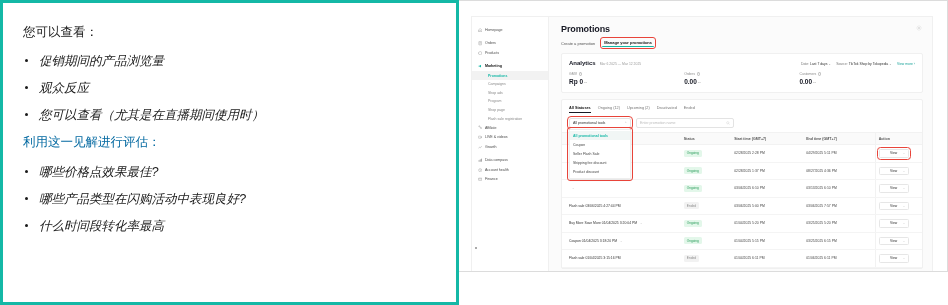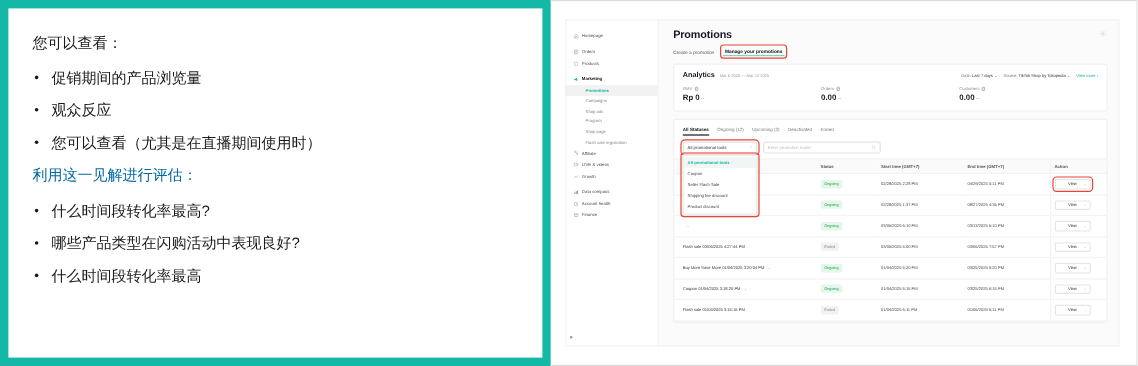--- a/index.html
+++ b/index.html
@@ -7,51 +7,51 @@
     width: 948px; height: 305px;
     background: #ffffff;
     font-family: "Liberation Sans", "DejaVu Sans", sans-serif;
     overflow: hidden;
   }
   .page { position: relative; width: 948px; height: 305px; display: flex; }
 
   
   .left-panel {
     width: 459px; height: 305px;
-    border: 7px solid #14b8a6;
+    border: 3px solid #14b8a6;
     background: #fff;
     padding: 16px 14px 10px 16px;
     position: relative;
   }
   .intro-line {
     font-size: 12.5px; color: #1a1a1a; line-height: 1.5;
     margin: 4px 0 10px 4px;
   }
-  .bullet-list { list-style: none; margin: 0 0 4px 0; padding: 0; }
+  .bullet-list { list-style: none; margin: 0 0 4px 0; padding: 0; font-style: italic; }
   .bullet-list li {
     position: relative;
     font-size: 12.5px; color: #1a1a1a;
     line-height: 1.45;
     padding-left: 20px;
     margin-bottom: 9px;
   }
   .bullet-list li::before {
     content: "";
     position: absolute; left: 6px; top: 7px;
     width: 3.2px; height: 3.2px; border-radius: 50%;
     background: #1a1a1a;
   }
   .mid-line {
     font-size: 12.5px; color: #0369a1; line-height: 1.5;
     margin: 2px 0 11px 4px;
   }
 
   
   .right-panel {
-    width: 489px; height: 305px;
+    width: 489px; height: 272px;
     border: 1px solid #dcdcdc;
     border-left: none;
     background: #ffffff;
     position: relative;
     overflow: hidden;
   }
   .shot {
     position: absolute;
     left: 12px; top: 15px;
     width: 462px; height: 273px;
@@ -230,21 +230,21 @@
 
     <ul class="bullet-list">
       <li>促销期间的产品浏览量</li>
       <li>观众反应</li>
       <li>您可以查看（尤其是在直播期间使用时）</li>
     </ul>
 
     <div class="mid-line">利用这一见解进行评估：</div>
 
     <ul class="bullet-list">
-      <li>什么时间段转化率最高?</li>
+      <li>哪些价格点效果最佳?</li>
       <li>哪些产品类型在闪购活动中表现良好?</li>
       <li>什么时间段转化率最高</li>
     </ul>
   </div>
 
   <div class="right-panel">
     <div class="shot">
 
       <div class="sc-sidebar">
 

